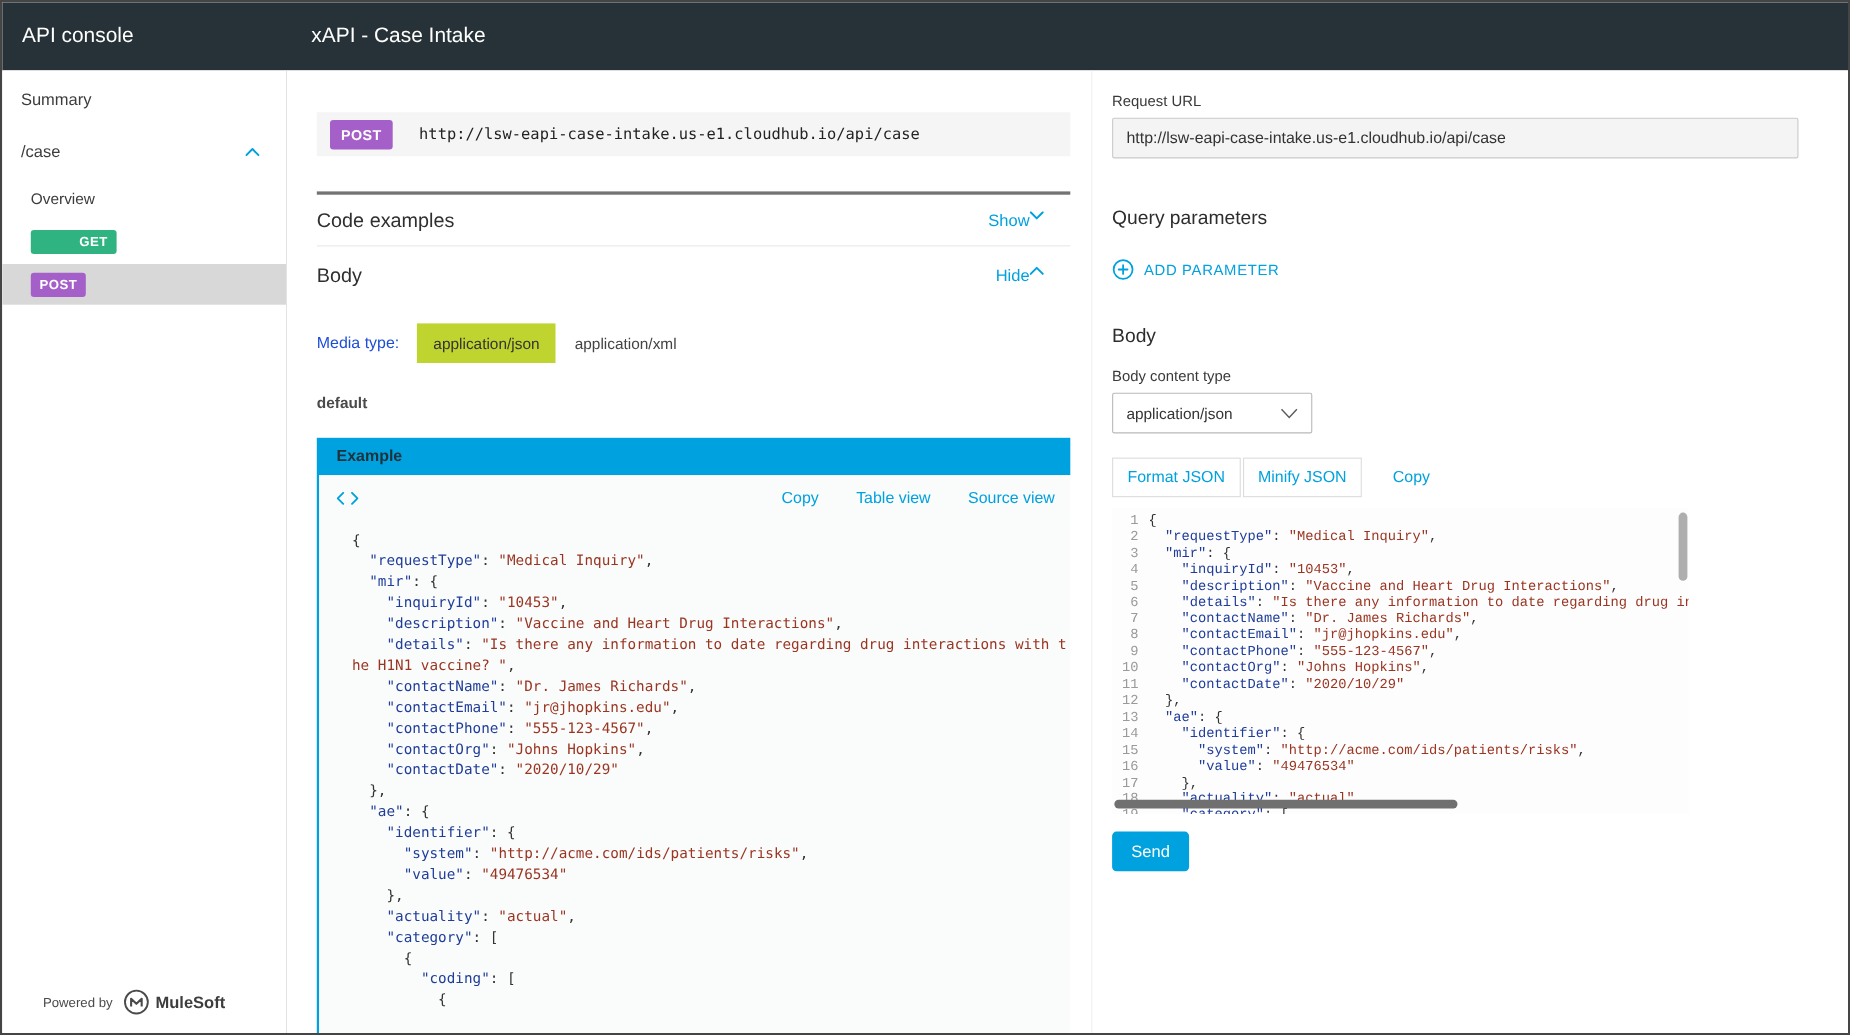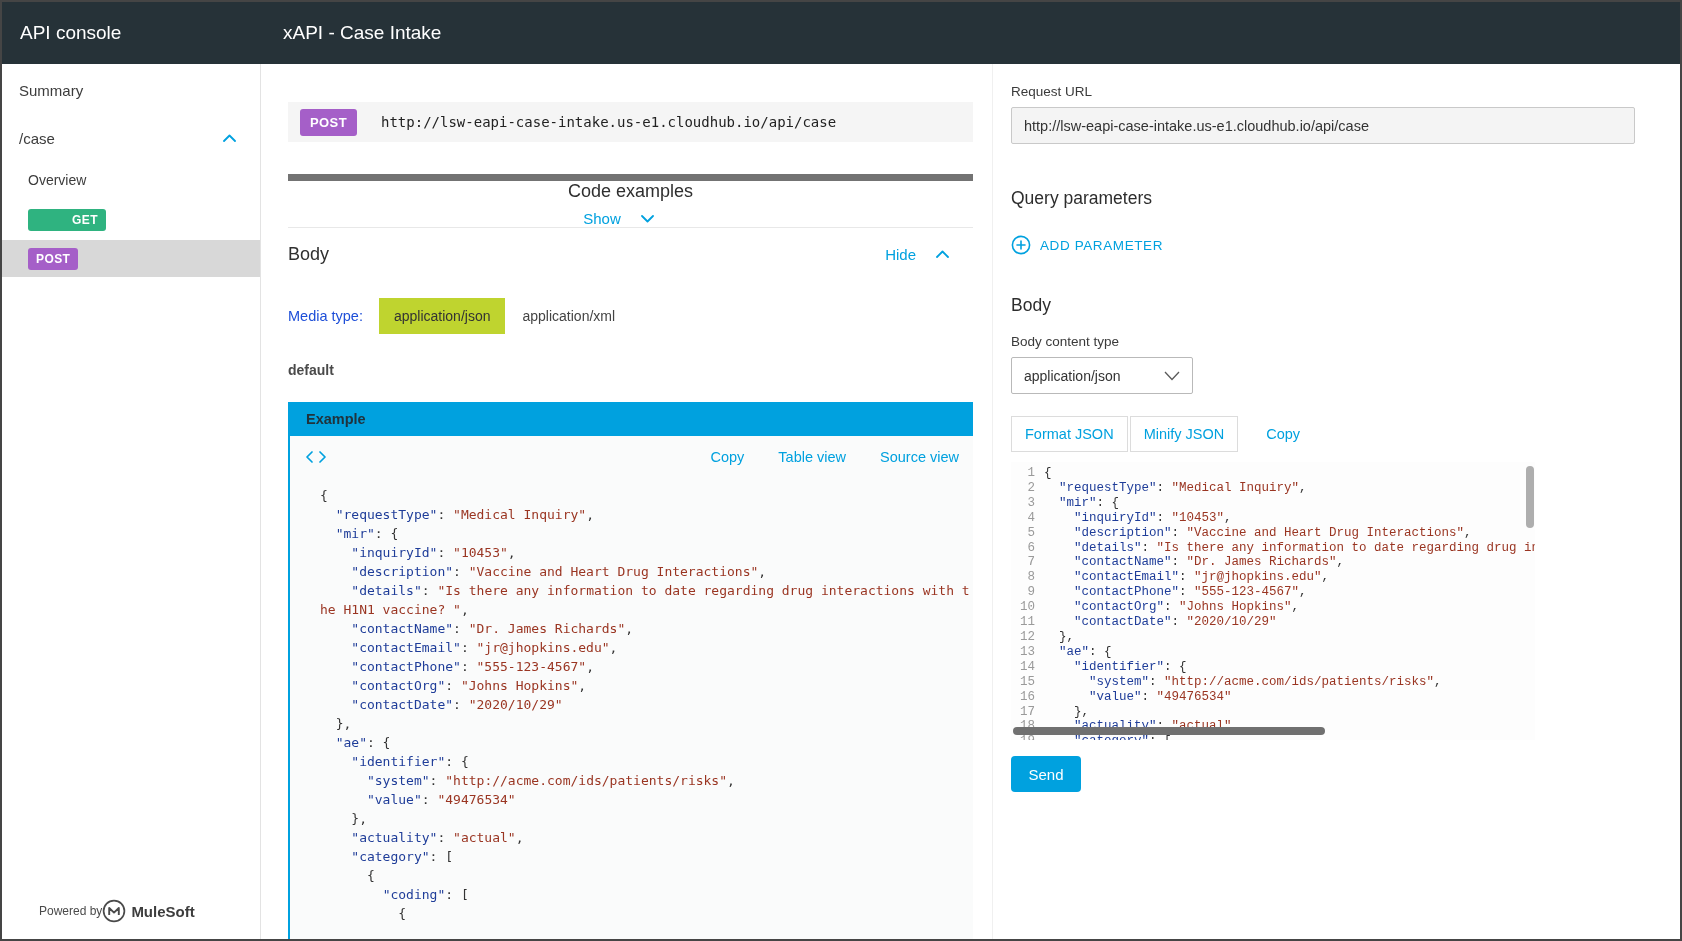--- a/index.html
+++ b/index.html
@@ -27,36 +27,36 @@
   .side-row.summary{height:52px;}
   .side-row.sub{padding-left:26px;height:40px;font-size:14px;justify-content:flex-start;}
   .side-row.active{background:#d8d8d8;height:37px;}
   .chev-wrap{display:flex;}
 
   .method-badge{display:inline-block;color:#fff;font-weight:bold;font-size:12px;line-height:1;padding:5px 8px;border-radius:3px;letter-spacing:.4px;}
   .method-badge.get{background:var(--get-green);padding-left:44px;}
   .method-badge.post{background:var(--post-purple);}
   .method-badge.big{font-size:13px;padding:7px 10px;}
 
-  .sidebar-footer{position:absolute;left:0;right:0;bottom:16px;display:flex;align-items:center;padding-left:37px;}
+  .sidebar-footer{position:absolute;left:0;right:0;bottom:16px;display:flex;align-items:center;gap:10px;padding-left:37px;}
   .powered-by{font-size:12px;color:#4a4a4a;}
   .brand{display:flex;align-items:center;gap:5px;cursor:pointer;}
   .brand-name{font-size:15px;font-weight:bold;color:#3d3d3d;}
 
   
   .center{position:absolute;top:62px;left:259px;width:731px;bottom:0;overflow:hidden;background:#fff;}
   .center-inner{width:685px;margin:38px 0 0 27px;}
   .endpoint-bar{display:flex;align-items:center;gap:24px;height:40px;background:#f5f5f5;padding:0 12px;box-sizing:border-box;}
   .endpoint-url{font-family:"DejaVu Sans Mono",monospace;font-size:14px;color:#222;}
 
   .section-row{display:flex;align-items:center;justify-content:space-between;height:46px;border-bottom:1px solid #e8e8e8;}
-  .section-row.first{margin-top:32px;border-top:7px solid #737373;flex-direction:column;}
+  .section-row.first{margin-top:32px;border-top:3px solid #737373;}
   .section-row.body-row{height:52px;border-bottom:none;}
   .section-title{font-size:18px;color:#2f2f2f;}
-  .toggle-link{display:flex;align-items:center;gap:20px;color:var(--accent);font-size:15px;cursor:pointer;margin-right:24px;}
+  .toggle-link{display:flex;gap:0;color:var(--accent);font-size:15px;cursor:pointer;margin-right:24px;}
 
   .media-row{display:flex;align-items:center;margin-top:18px;}
   .media-label{font-size:14.5px;color:#1d4ed8;}
   .media-chip{margin-left:16px;background:var(--media-selected);padding:10px 15px;font-size:14px;color:#333;cursor:pointer;}
   .media-plain{margin-left:17px;font-size:14px;color:#444;cursor:pointer;}
   .default-label{margin-top:28px;font-size:14px;color:#4a4a4a;font-weight:bold;}
 
   .example-block{margin-top:24px;border-left:2px solid var(--accent);}
   .example-header{background:var(--accent);height:34px;line-height:34px;padding-left:16px;font-size:14.5px;font-weight:bold;color:#20333d;}
   .example-toolbar{display:flex;align-items:center;justify-content:space-between;height:42px;background:#fafbfb;padding:0 14px 0 16px;}

